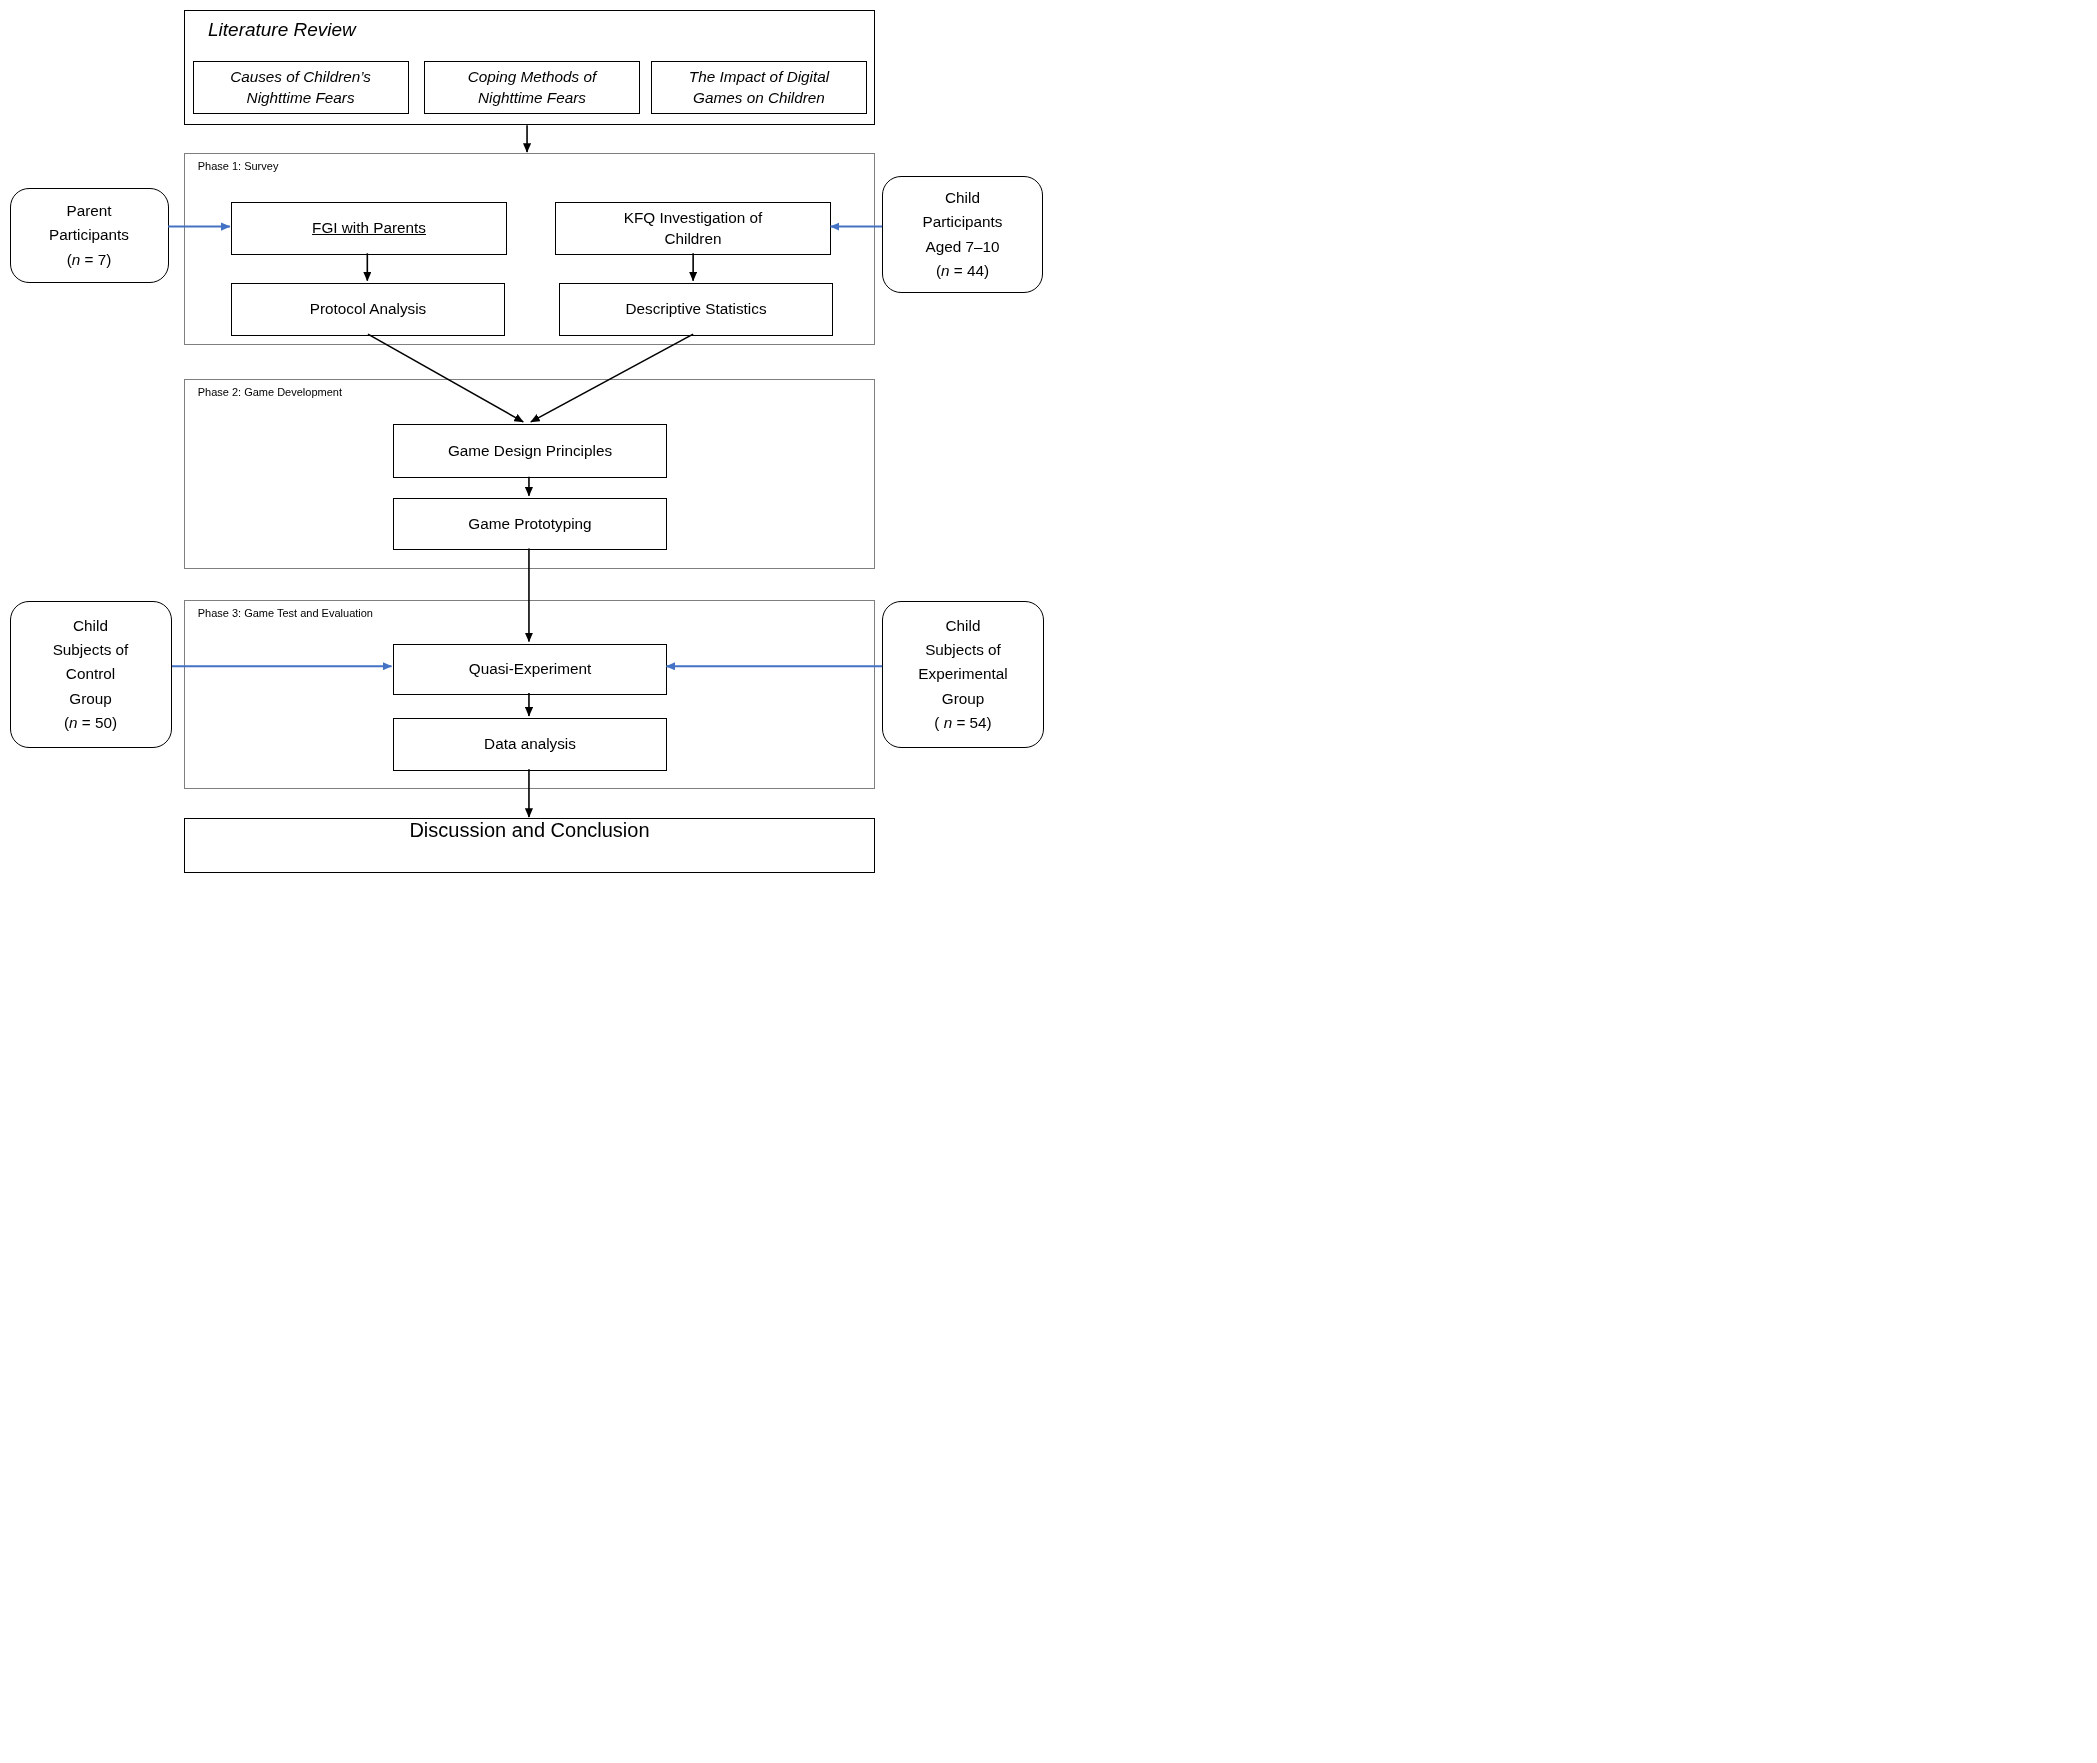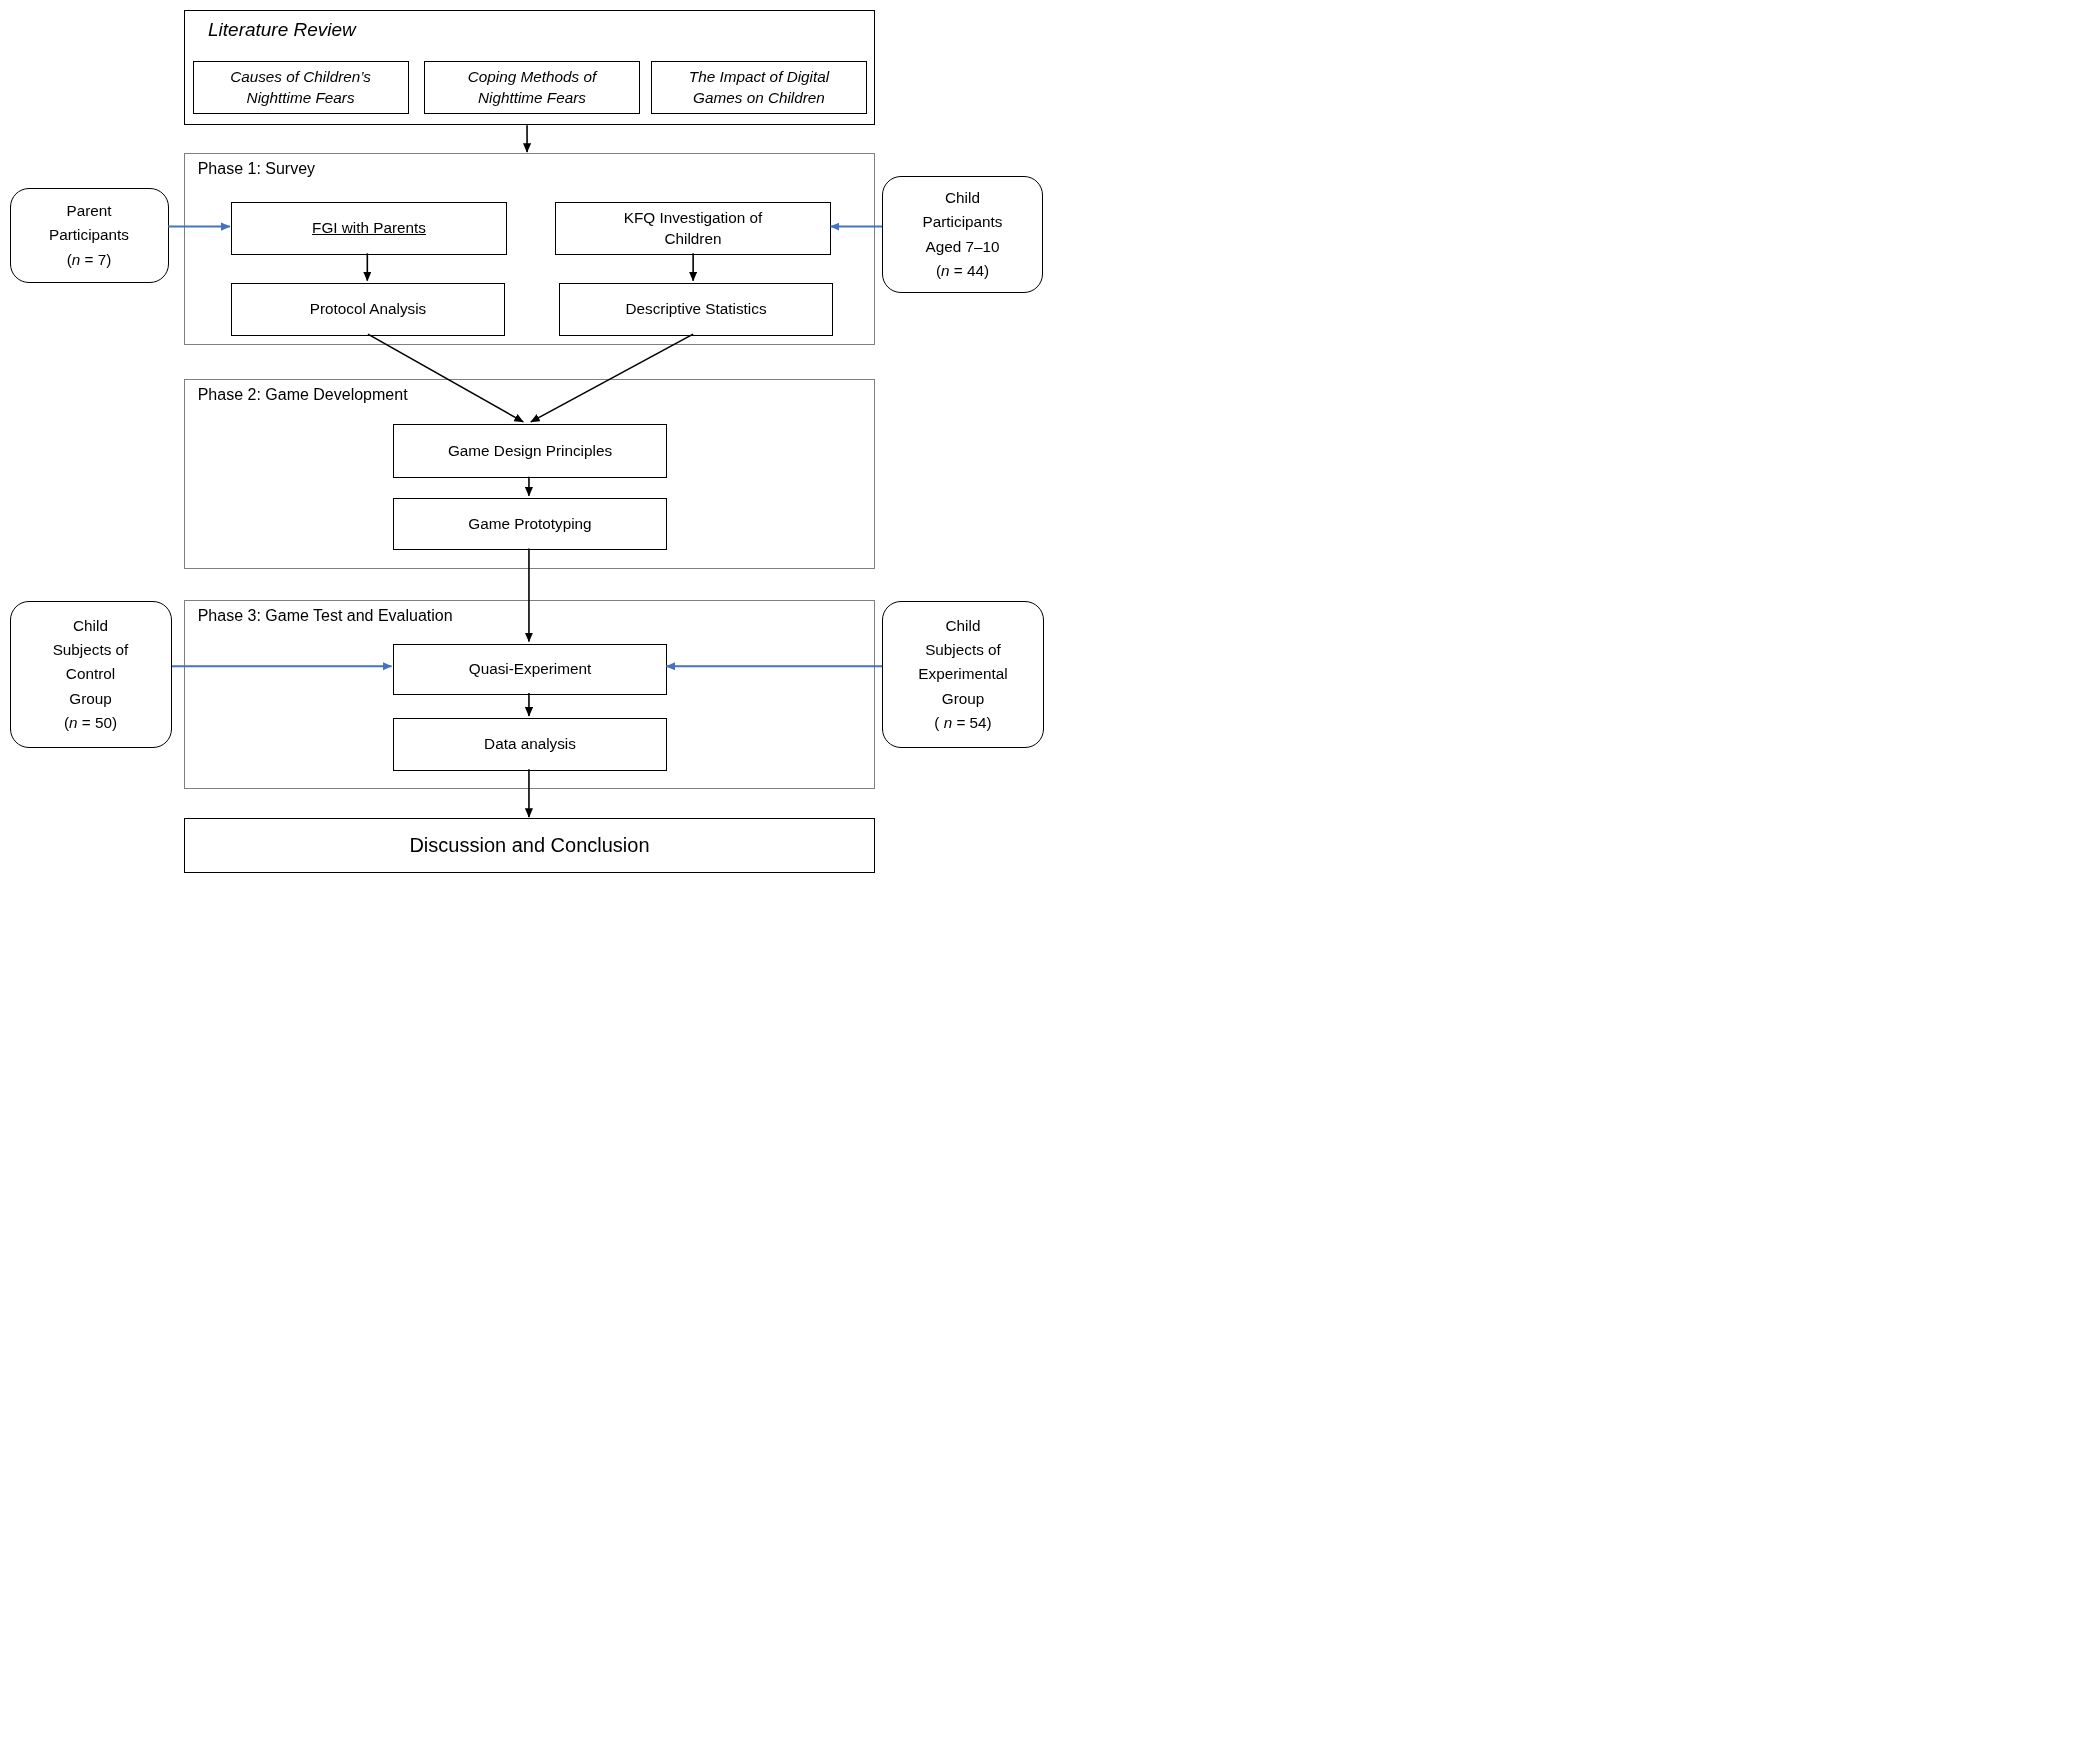--- a/index.html
+++ b/index.html
@@ -7,21 +7,21 @@
           font-family:"Liberation Sans",sans-serif;color:#000;}
   .outer{position:absolute;border:1.9px solid #000;box-sizing:border-box;background:#fff;}
   .phase{position:absolute;border:1.9px solid #7f7f7f;box-sizing:border-box;background:#fff;}
   .node{position:absolute;border:1.9px solid #000;box-sizing:border-box;background:#fff;
         display:flex;flex-direction:column;align-items:center;justify-content:center;
         text-align:center;font-size:15.3px;line-height:1.35;}
   .rounded{position:absolute;border:1.9px solid #000;border-radius:19px;box-sizing:border-box;
         background:#fff;display:flex;flex-direction:column;align-items:center;justify-content:center;
         text-align:center;font-size:15.3px;line-height:1.58;}
   .lit-title{position:absolute;left:23px;top:7.6px;font-size:19px;}
-  .phase-label{position:absolute;left:12.7px;top:6.4px;font-size:16px;}
+  .phase-label{position:absolute;left:12.7px;top:6.4px;font-size:11px;}
   .concl-text{font-size:20px;}
   .nvar{font-style:italic;}
   svg.connectors{position:absolute;left:0;top:0;width:1049px;height:882px;pointer-events:none;}
   svg.connectors line{stroke-linecap:butt;}
   .black-line{stroke:#000;stroke-width:2.5px;}
   .blue-line{stroke:#4472C4;stroke-width:3px;}
 </style>
 </head>
 <body>
 
@@ -73,21 +73,21 @@
   <div class="phase" style="left:184px;top:600px;width:691px;height:189px;">
     <div class="phase-label">Phase 3: Game Test and Evaluation</div>
     <div class="node" style="left:208px;top:43px;width:274px;height:51px;">
       <div>Quasi-Experiment</div>
     </div>
     <div class="node" style="left:208px;top:117px;width:274px;height:53px;">
       <div>Data analysis</div>
     </div>
   </div>
 
-  <div class="outer" style="left:184px;top:818px;width:691px;height:55px;display:flex;align-items:center;justify-content:center;">
+  <div class="outer" style="left:184px;top:818px;width:691px;height:55px;display:flex;align-items:flex-start;justify-content:center;">
     <div class="concl-text">Discussion and Conclusion</div>
   </div>
 
   <div class="rounded" style="left:9.5px;top:188px;width:159px;height:95px;">
     <div>Parent</div>
     <div>Participants</div>
     <div><span>(</span><span class="nvar">n</span><span> = 7)</span></div>
   </div>
 
   <div class="rounded" style="left:882px;top:176px;width:161px;height:117px;">

